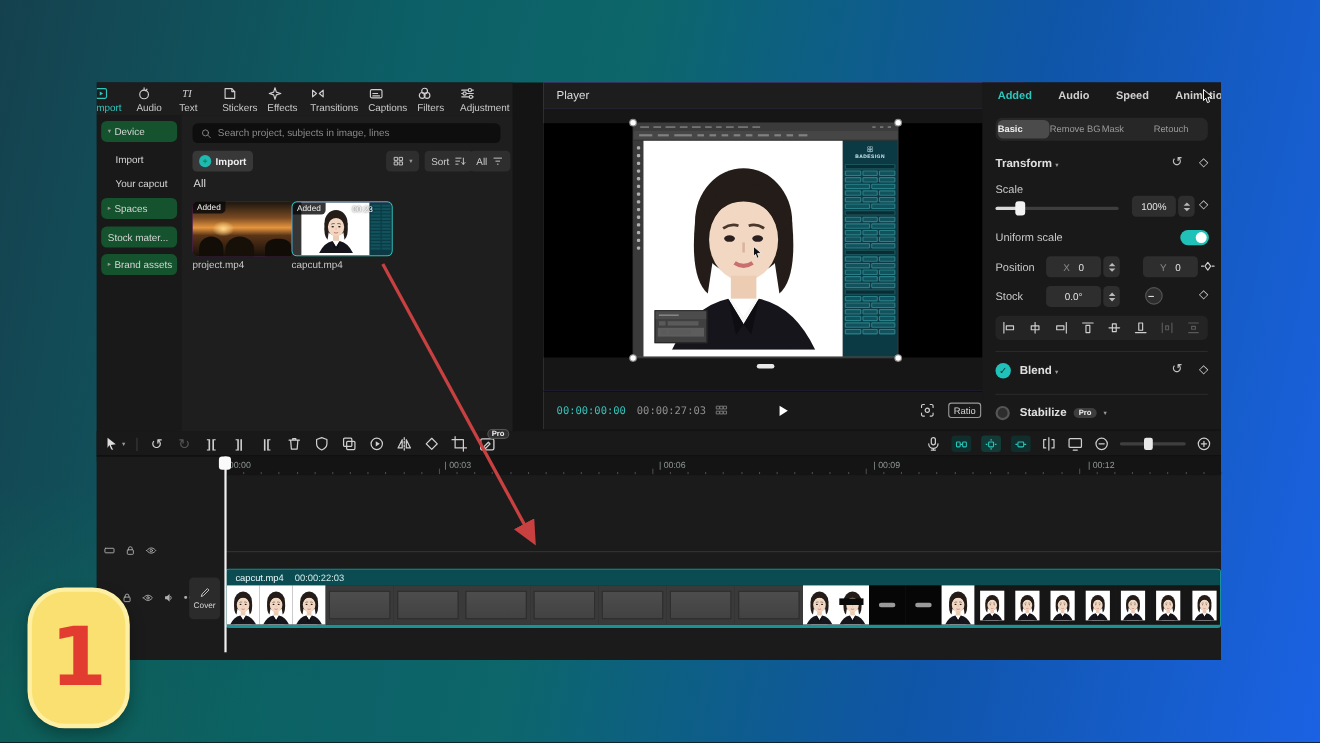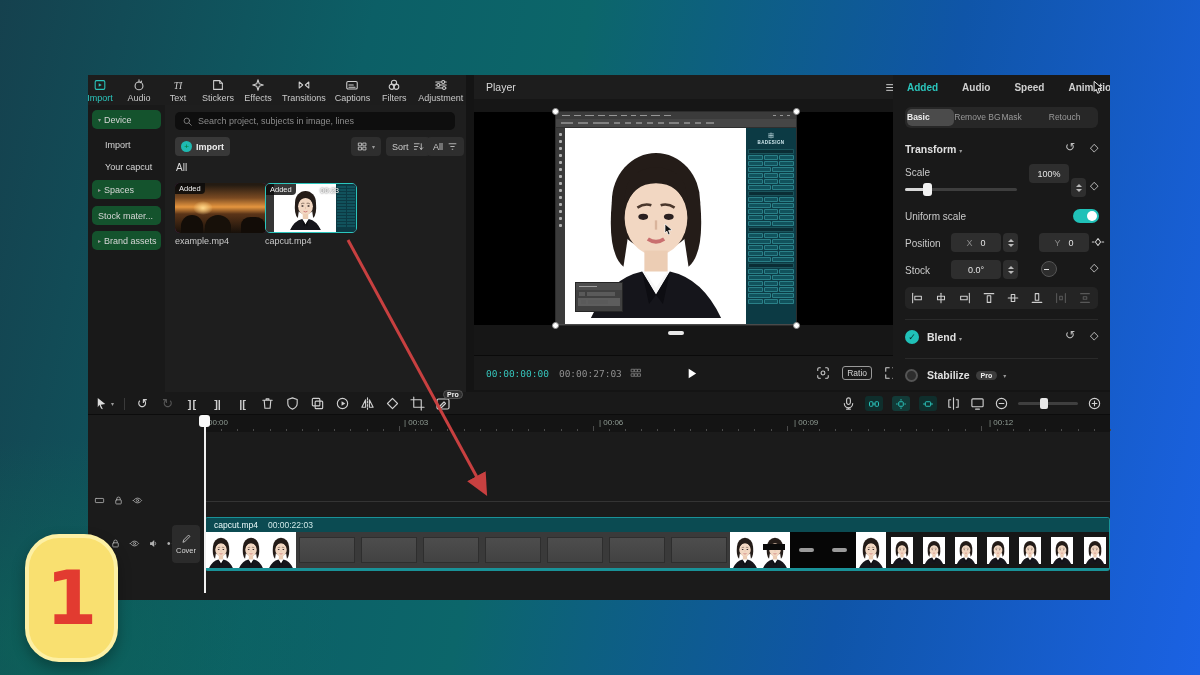--- a/index.html
+++ b/index.html
@@ -6,21 +6,21 @@
   body{font-family:"Liberation Sans","DejaVu Sans",sans-serif;background:#0a0a0a}
   .stage{position:relative;width:1200px;height:675px;overflow:hidden;
     background:linear-gradient(102deg,#15414e 0%,#0c5f66 28%,#0c666a 44%,#0f55a8 72%,#1b62e4 100%)}
   .stage::before{content:"";position:absolute;inset:0;
     background:radial-gradient(420px 300px at 4% 96%,rgba(10,110,90,.55),transparent 70%)}
   .app{position:absolute;left:88px;top:75px;width:1022px;height:525px;background:#141414;color:#ddd;font-size:10px}
   .ic{display:inline-flex;align-items:center;justify-content:center;color:#cfcfcf}
   .ic svg{width:100%;height:100%;stroke:currentColor;fill:none;stroke-width:1.2;stroke-linecap:round;stroke-linejoin:round}
   
   .topbar{position:absolute;left:0;top:0;width:378px;height:30px;background:#1d1d1d;display:flex;align-items:center;gap:9px;padding-left:2px;overflow:hidden}
-  .ttab{display:flex;flex-direction:column;align-items:center;gap:1px;color:#c9c9c9;min-width:30px}
+  .ttab{display:flex;flex-direction:column;gap:1px;color:#c9c9c9;min-width:30px}
   .ttab .ic{width:14px;height:14px}
   .ttab span{font-size:9px;white-space:nowrap}
   .ttab.active{color:#2bc6bd}
   .ttab.active .ic{color:#2bc6bd}
   
   .sidebar{position:absolute;left:0;top:30px;width:77px;height:315px;background:#191919}
   .snav{position:absolute;left:4px;width:69px;height:19px;border-radius:5px;display:flex;align-items:center;gap:3px;
     padding:0 6px;font-size:9px;color:#d6d6d6;white-space:nowrap;overflow:hidden}
   .snav.grp{background:#14532d}
   .snav .car{font-size:6px;color:#9a9a9a}
@@ -30,21 +30,21 @@
     display:flex;align-items:center;gap:5px;padding:0 7px}
   .search .ic{width:11px;height:11px;color:#8a8a8a}
   .search input{flex:1;background:transparent;border:0;outline:0;color:#bbb;font-size:9px;font-family:inherit}
   .search input::placeholder{color:#8a8a8a}
   .pill{background:#2e2e2e;border-radius:4px;height:19px;display:flex;align-items:center;gap:4px;padding:0 6px;font-size:9px;color:#ccc}
   .thumb{position:absolute;width:92px;height:50px;border-radius:5px;background:#701a75;overflow:hidden}
   .badge{position:absolute;left:0;top:0;background:rgba(10,10,10,.82);color:#eee;font-size:7.5px;padding:1px 4px;border-radius:4px 0 4px 0;z-index:3}
   .dur{position:absolute;right:17px;top:2px;color:#fff;font-size:7.5px;z-index:3;text-shadow:0 0 2px #000}
   .cap{position:absolute;font-size:9px;color:#c9c9c9}
   
-  .player{position:absolute;left:386px;top:0;width:436px;height:315px;background:#8b5cf6}
+  .player{position:absolute;left:406px;top:0;width:436px;height:315px;background:#8b5cf6}
   .phead{position:absolute;left:0;top:0;right:0;height:24px;background:#1d1d1d;display:flex;align-items:center;justify-content:space-between;padding:0 12px}
   .pcanvas{position:absolute;left:0;top:24px;right:0;height:256px;background:#161616;overflow:hidden}
   .vidrow{position:absolute;left:0;top:13px;height:213px;width:100%;display:flex}
   .lbar{background:#000;height:100%}
   .ps{position:relative;width:240px;height:213px;background:#4a4a4a;box-shadow:0 0 0 1px #2c2c2c}
   .handle{position:absolute;width:7px;height:7px;border-radius:50%;background:#fff;border:1px solid #8a8a8a;z-index:5}
   .pbot{position:absolute;left:0;bottom:0;right:0;height:35px;background:#191919;border-top:1px solid #0a0a0a;display:flex;align-items:center;padding:0 12px}
   .tc{font-family:"DejaVu Sans Mono",monospace;font-size:9.5px}
   
   .insp{position:absolute;left:805px;top:0;width:217px;height:315px;background:#191919;overflow:hidden}
@@ -272,21 +272,21 @@
       <div style="position:absolute;left:11px;top:57px;font-size:10px;color:#ddd">All</div>
 
       <div class="thumb" style="left:10px;top:78px">
         <div class="badge">Added</div>
         <div style="position:absolute;inset:0;background:linear-gradient(#241b12 4%,#7a4a22 30%,#e6963f 48%,#5a3418 62%,#17100a 100%)"></div>
         <div style="position:absolute;left:18px;top:18px;width:20px;height:14px;background:radial-gradient(closest-side,#ffd98c,rgba(255,217,140,0));border-radius:50%"></div>
         <div style="position:absolute;left:6px;bottom:-4px;width:22px;height:22px;border-radius:50% 50% 0 0;background:#130d08"></div>
         <div style="position:absolute;left:30px;bottom:-6px;width:26px;height:24px;border-radius:50% 50% 0 0;background:#171009"></div>
         <div style="position:absolute;right:2px;bottom:-4px;width:24px;height:20px;border-radius:40% 40% 0 0;background:#120c07"></div>
       </div>
-      <div class="cap" style="left:10px;top:131px">example.mp4</div>
+      <div class="cap" style="left:10px;top:131px">project.mp4</div>
 
       <div class="thumb" style="left:100px;top:78px;border:1.5px solid #2bc6bd">
         <div class="badge">Added</div>
         <div class="dur">00:23</div>
         <div style="position:absolute;inset:0;background:#4a4a4a;display:flex">
           <div style="width:8px;background:#353535"></div>
           <div style="flex:1;background:#fff;display:flex;align-items:center;justify-content:center">
               <svg width="33" height="44" viewBox="0 0 60 80">
   <ellipse cx="30" cy="30" rx="19" ry="21" fill="#241c18"></ellipse>
   <path d="M11 30Q9 52 16 58L19 38Z" fill="#241c18"></path>
@@ -655,21 +655,21 @@
         <span style="font-size:6px;color:#9a9a9a">▾</span>
       </div>
       <span class="rst" style="position:absolute;left:172px;top:65px">↺</span>
       <span class="kf" style="position:absolute;left:197px;top:66px">◇</span>
 
       <div class="ilabel" style="position:absolute;left:12px;top:92px">Scale</div>
       <div style="position:absolute;left:12px;top:113px;width:112px;height:3px;background:#3e3e3e;border-radius:2px">
         <div style="position:absolute;left:0;top:0;width:22px;height:3px;background:#d8d8d8;border-radius:2px"></div>
         <div style="position:absolute;left:18px;top:-5px;width:9px;height:13px;background:#f2f2f2;border-radius:3px"></div>
       </div>
-      <div class="field" style="left:136px;top:89px;width:40px">100%</div>
+      <div class="field" style="left:136px;top:103px;width:40px">100%</div>
       <div class="stepbox" style="left:178px;top:103px">
           <i class="tri-up"></i>
           <i class="tri-dn"></i>
         </div>
       <span class="kf" style="position:absolute;left:197px;top:104px">◇</span>
 
       <div class="ilabel" style="position:absolute;left:12px;top:136px">Uniform scale</div>
       <div class="toggle" style="left:180px;top:134px"></div>
 
       <div class="ilabel" style="position:absolute;left:12px;top:163px">Position</div>

